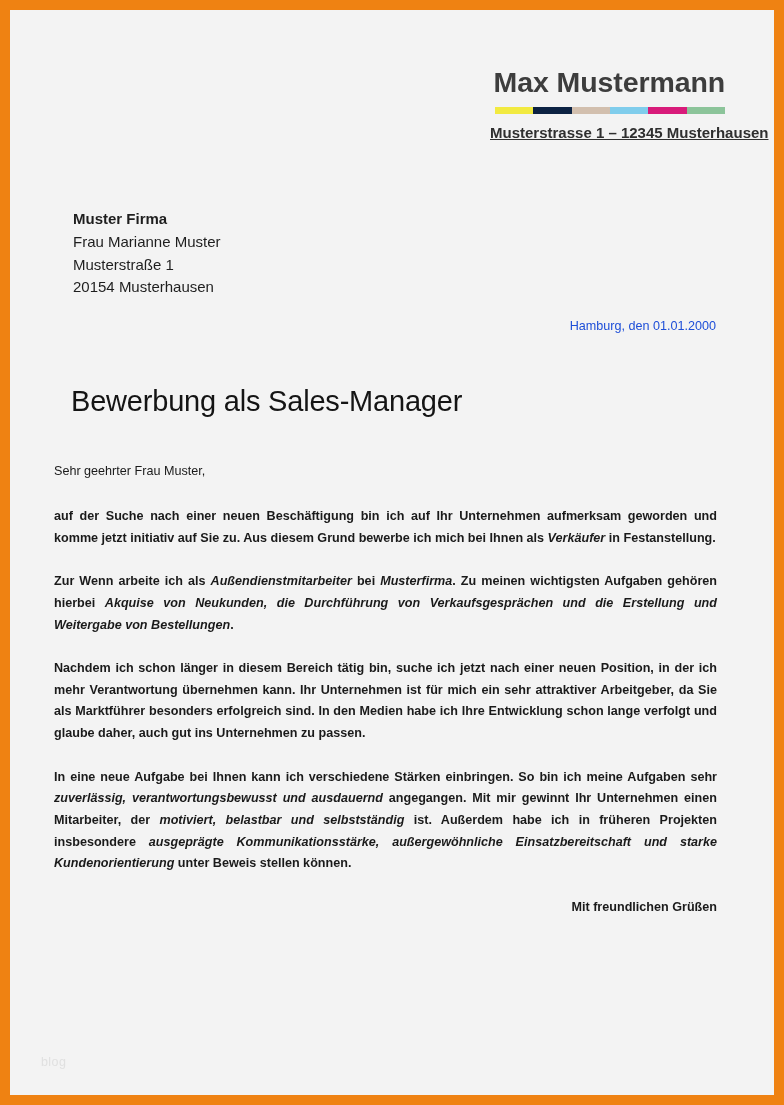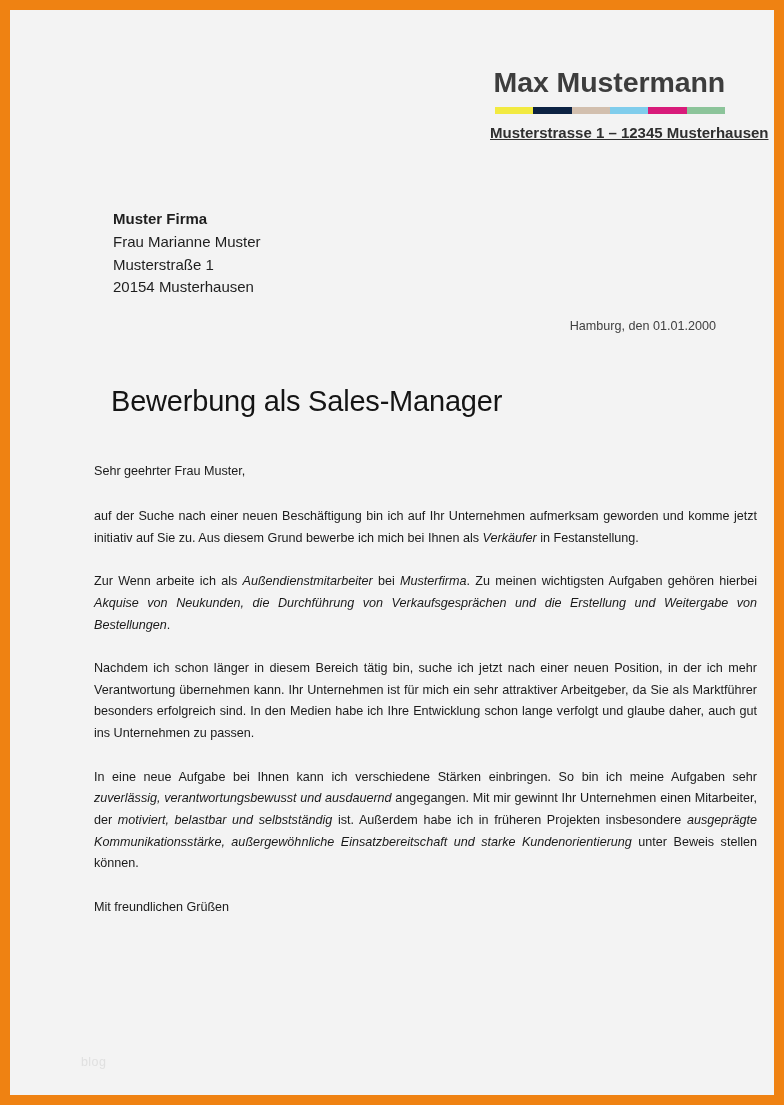--- a/index.html
+++ b/index.html
@@ -20,21 +20,20 @@
     box-sizing: border-box;
     border: 10px solid #ef8212;
     background: #f3f3f3;
     overflow: hidden;
   }
 
   #sheet {
     position: absolute;
     left: 0; top: 0; right: 0; bottom: 0;
     background: #f3f3f3;
-    margin-left: 40px;
   }
 
   
   .letterhead {
     position: absolute;
     right: 49px;
     top: 58px;
     width: 235px;
     text-align: right;
   }
@@ -72,21 +71,21 @@
     line-height: 1.52;
   }
   .recipient .rcp-line.strong { font-weight: bold; }
 
   
   .dateline {
     position: absolute;
     right: 58px;
     top: 309px;
     font-size: 12.6px;
-    color: #404040;
+    color: #1d4ed8;
     white-space: nowrap;
   }
 
   
   .subject {
     position: absolute;
     left: 61px;
     top: 375px;
     font-size: 29px;
     color: #141414;
@@ -105,23 +104,24 @@
     color: #1a1a1a;
   }
   .salutation {
     line-height: 1.5;
     margin-bottom: 25px;
   }
   .para {
     text-align: justify;
     line-height: 1.72;
     margin-bottom: 22px;
+    font-weight: bold;
   }
   .para:last-child { margin-bottom: 0; }
-  .para.noj { text-align: left; }
+  .para.noj { text-align: right; }
   .para i { font-style: italic; }
 
   
   .watermark {
     position: absolute;
     left: 31px;
     bottom: 26px;
     font-size: 12.5px;
     color: #e0e0e0;
     letter-spacing: 0.4px;

